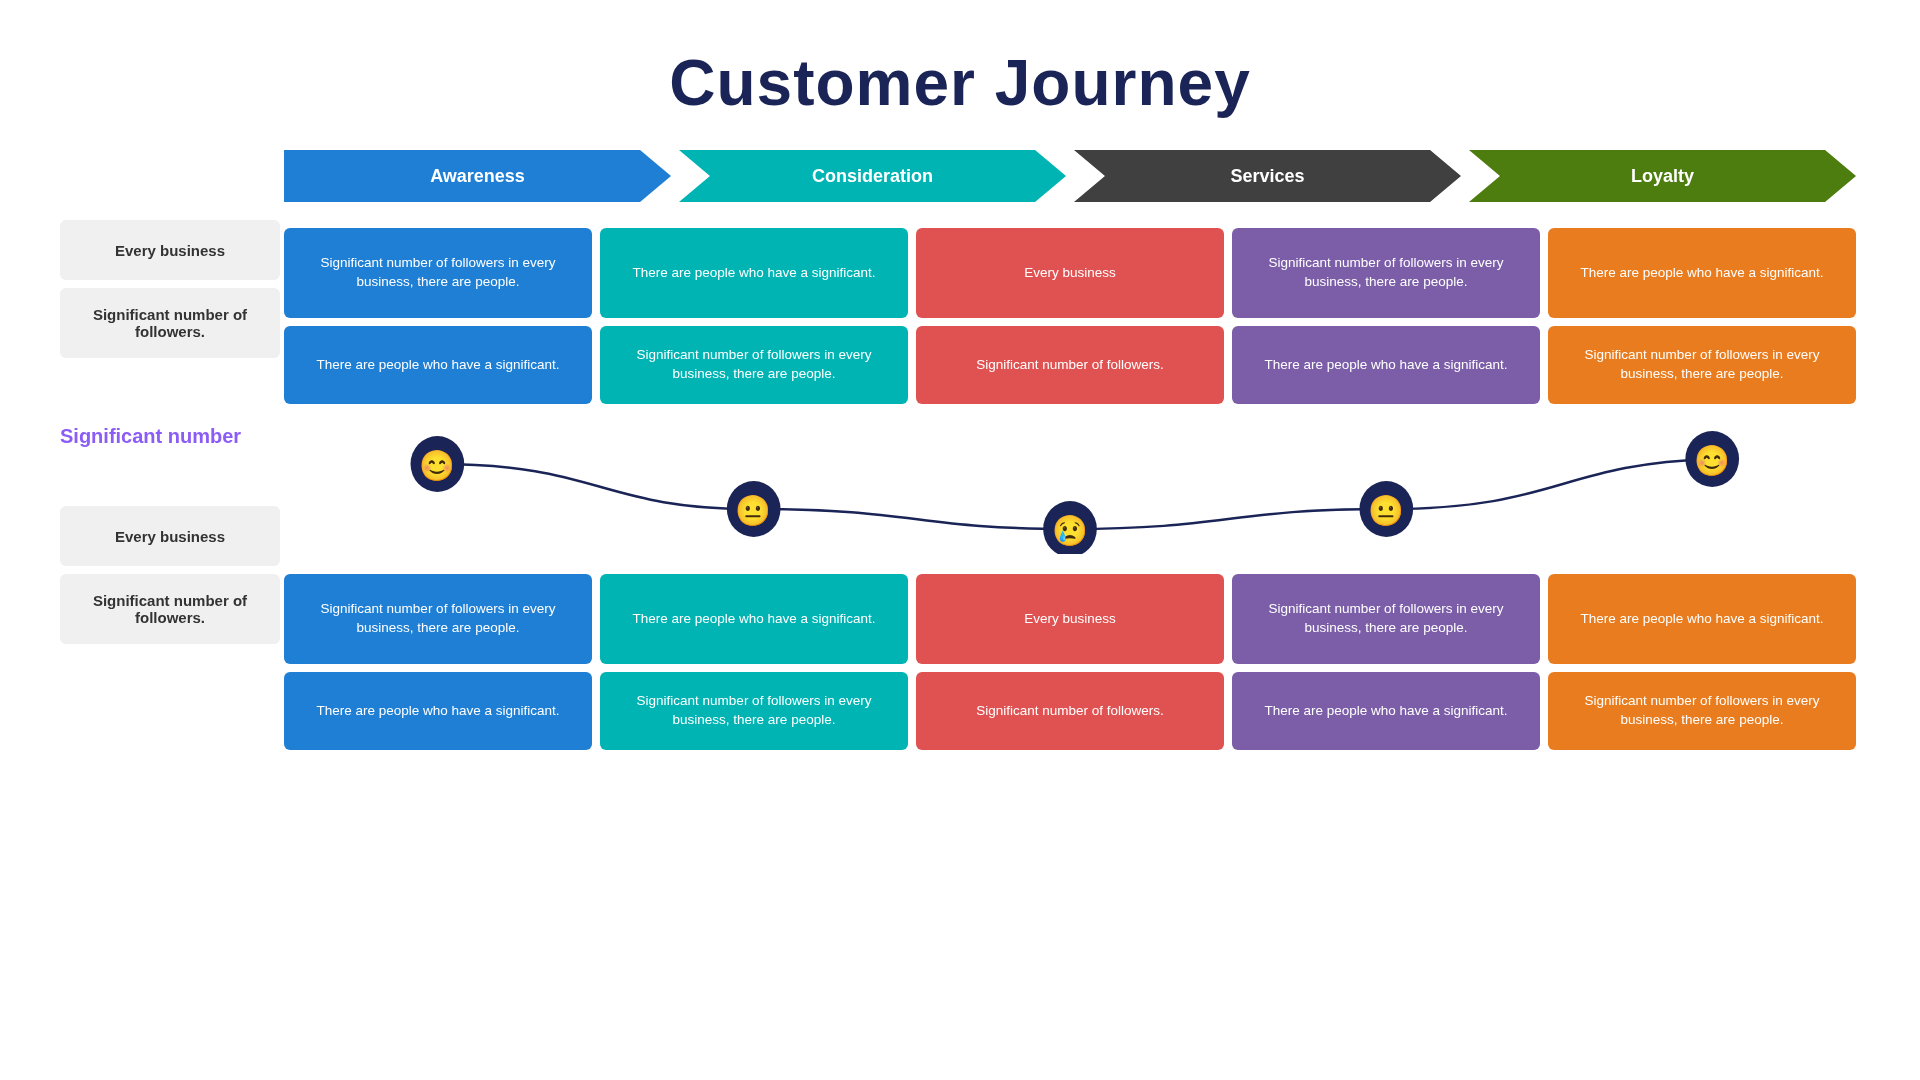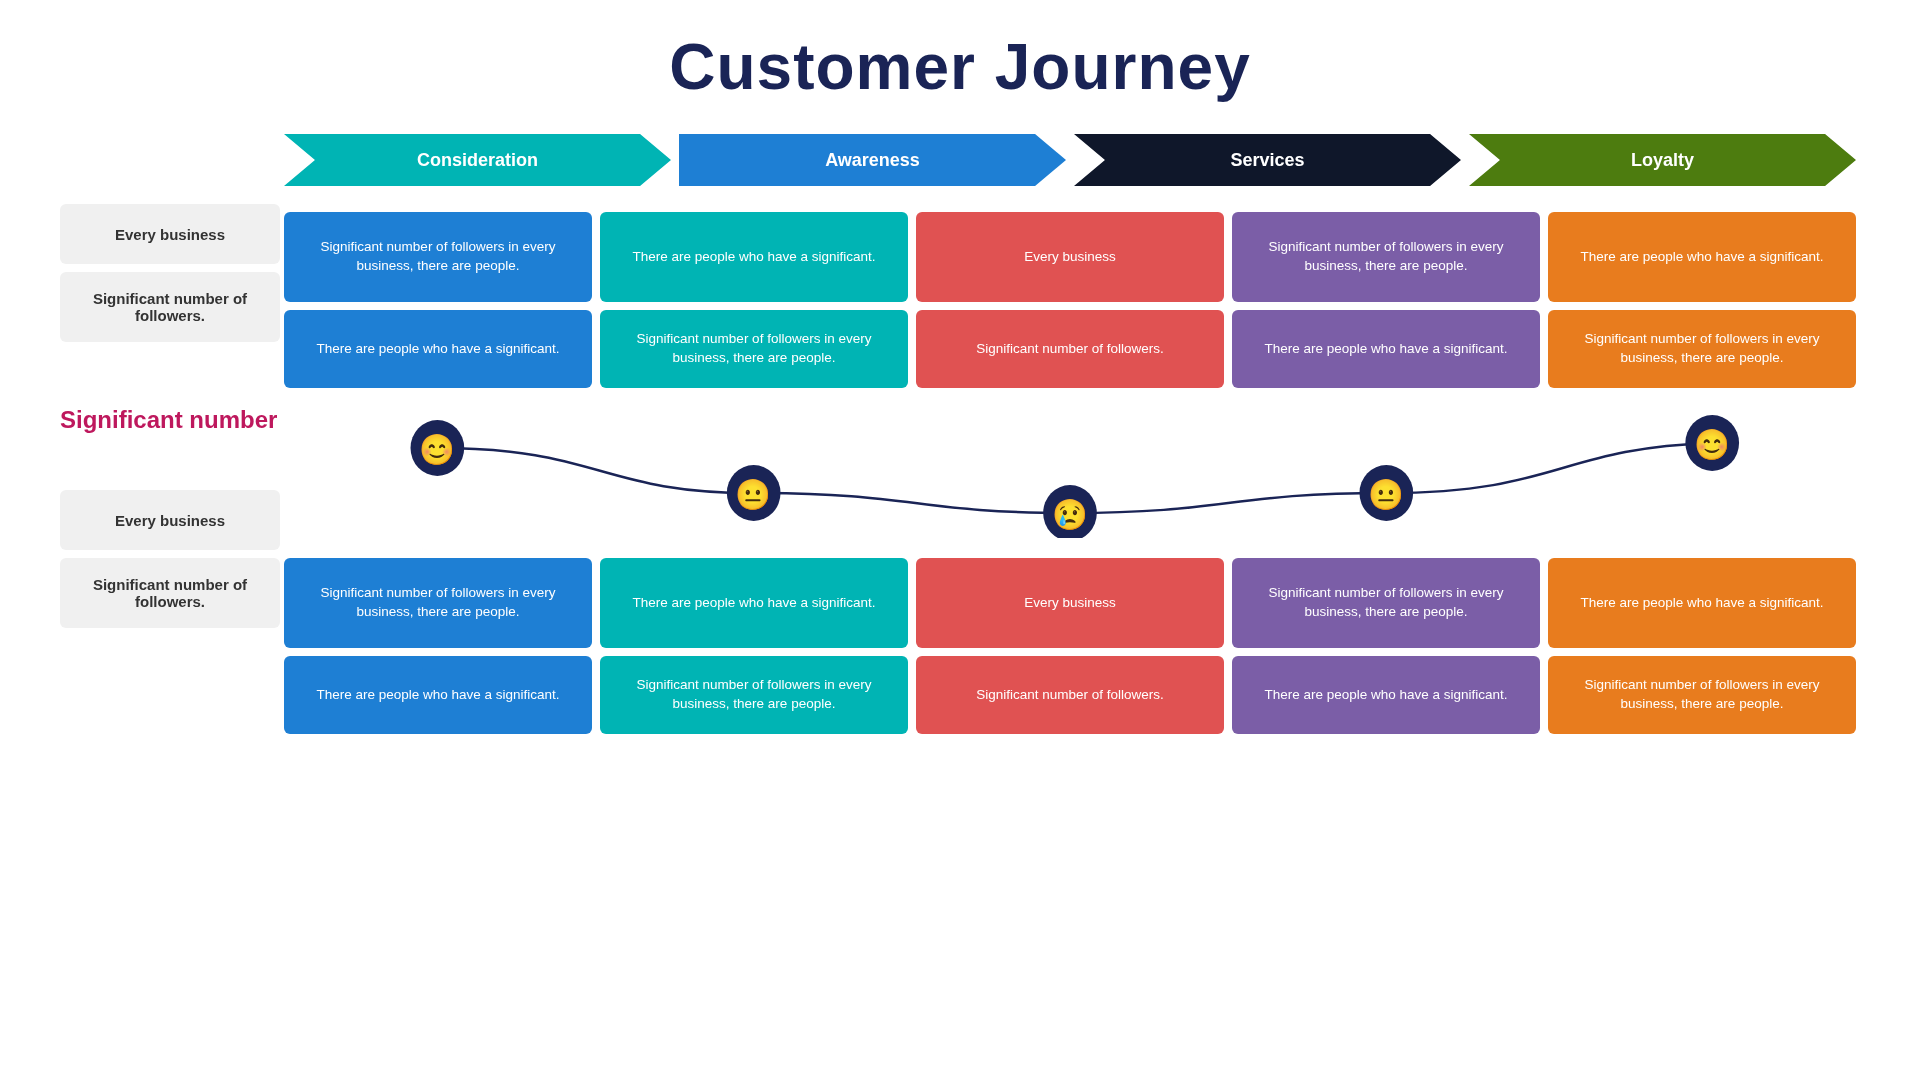--- a/index.html
+++ b/index.html
@@ -13,20 +13,21 @@
       flex-direction: column;
       align-items: center;
       padding: 30px 60px 20px;
     }
     .page-title {
       font-size: 64px;
       font-weight: 900;
       color: #1a2456;
       margin-bottom: 30px;
       letter-spacing: 1px;
+      margin-top: 16px;
     }
     .main-layout {
       display: flex;
       width: 100%;
       flex: 1;
       gap: 0;
     }
     .left-labels {
       width: 220px;
       flex-shrink: 0;
@@ -43,22 +44,22 @@
       text-align: center;
       font-weight: 700;
       font-size: 15px;
       color: #333;
       margin-bottom: 8px;
     }
     .label-box.top1 { margin-bottom: 8px; height: 60px; display:flex;align-items:center;justify-content:center; }
     .label-box.top2 { height: 70px; display:flex;align-items:center;justify-content:center; }
     .left-mid-label {
       font-weight: 900;
-      font-size: 24px;
-      color: #be185d;
+      font-size: 20px;
+      color: #8b5cf6;
       margin-top: 10px;
       margin-bottom: 10px;
       display: flex;
       align-items: center;
       height: 120px;
     }
     .label-box.bot1 { margin-bottom: 8px; height: 60px; display:flex;align-items:center;justify-content:center; }
     .label-box.bot2 { height: 70px; display:flex;align-items:center;justify-content:center; }
     .content-area {
       flex: 1;
@@ -127,21 +128,21 @@
     }
     
     .blue { background-color: #1e7fd4; }
     .teal { background-color: #00b4b4; }
     .red { background-color: #e05252; }
     .purple { background-color: #7b5ea7; }
     .orange { background-color: #e87c1e; }
     .arrow-blue { background-color: #1e7fd4; }
     .arrow-teal { background-color: #00b4b4; }
     .arrow-red { background-color: #e05252; }
-    .arrow-purple { background-color: #0f172a; }
+    .arrow-purple { background-color: #404040; }
     .arrow-orange { background-color: #4d7c0f; }
 
     .cell-top1 { height: 90px; }
     .cell-top2 { height: 78px; }
   </style>
 </head>
 <body>
 
 <h1 class="page-title">Customer Journey</h1>
 
@@ -151,22 +152,22 @@
     <div class="label-box top1">Every business</div>
     <div class="label-box top2">Significant number of followers.</div>
     <div class="left-mid-label">Significant number</div>
     <div class="label-box bot1">Every business</div>
     <div class="label-box bot2">Significant number of followers.</div>
   </div>
 
   <div class="content-area">
 
     <div class="arrows-row">
+      <div class="arrow-label first arrow-blue">Awareness</div>
       <div class="arrow-label arrow-teal">Consideration</div>
-      <div class="arrow-label first arrow-blue">Awareness</div>
       <div class="arrow-label arrow-purple">Services</div>
       <div class="arrow-label arrow-orange">Loyalty</div>
     </div>
 
     <div class="data-grid">
       <div class="col">
         <div class="cell blue cell-top1">Significant number of followers in every business, there are people.</div>
         <div class="cell blue cell-top2">There are people who have a significant.</div>
       </div>
       <div class="col">

